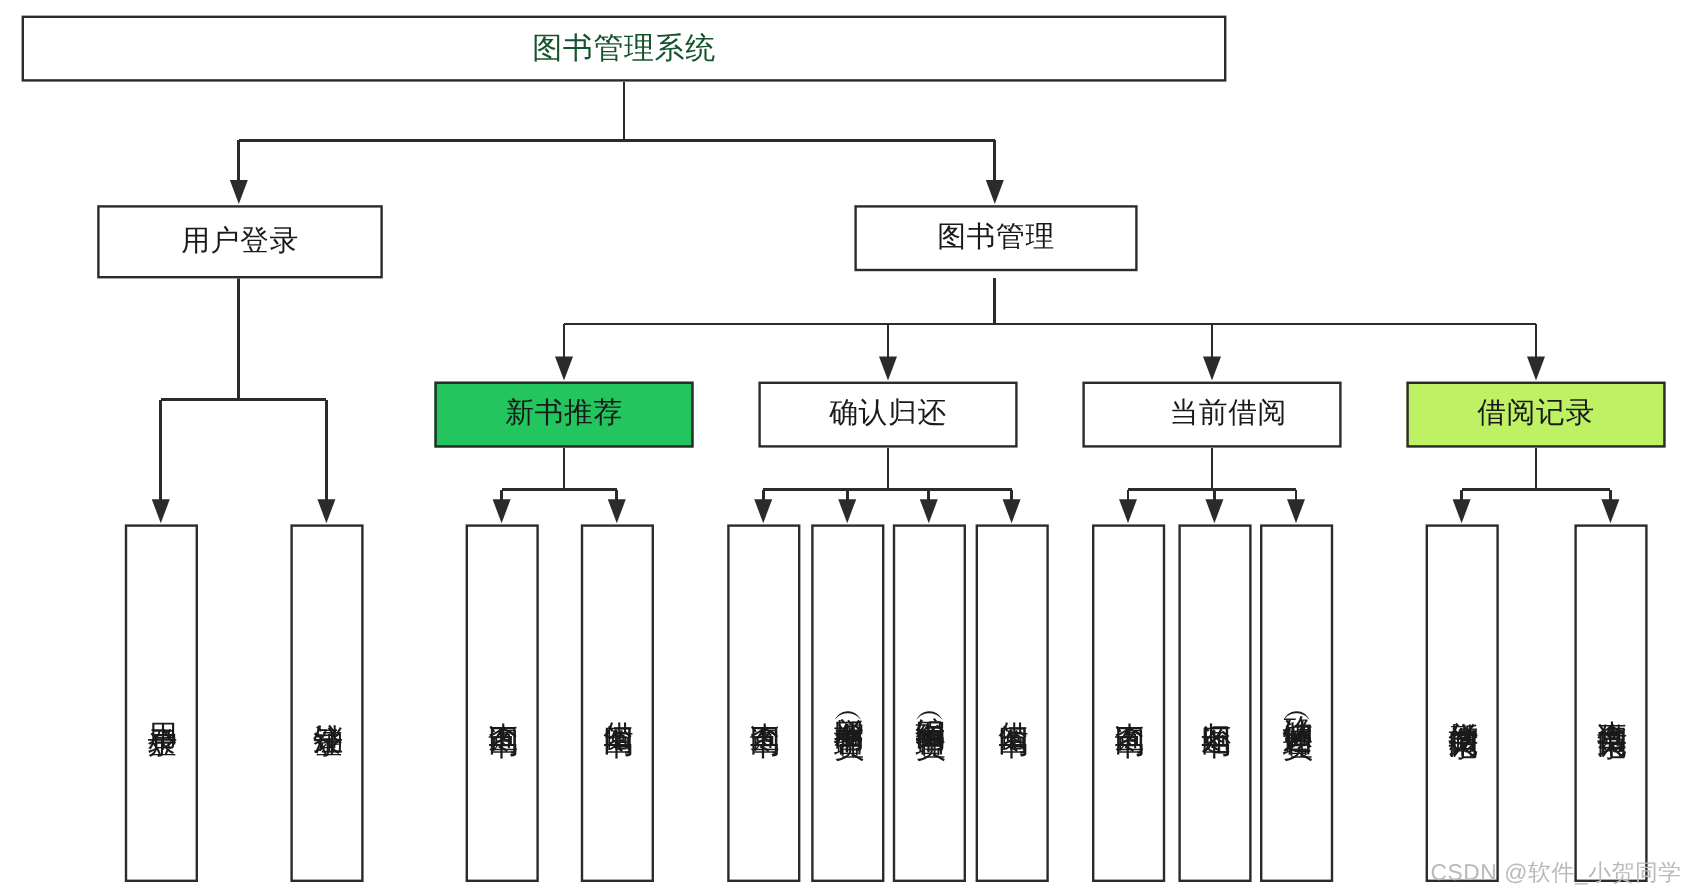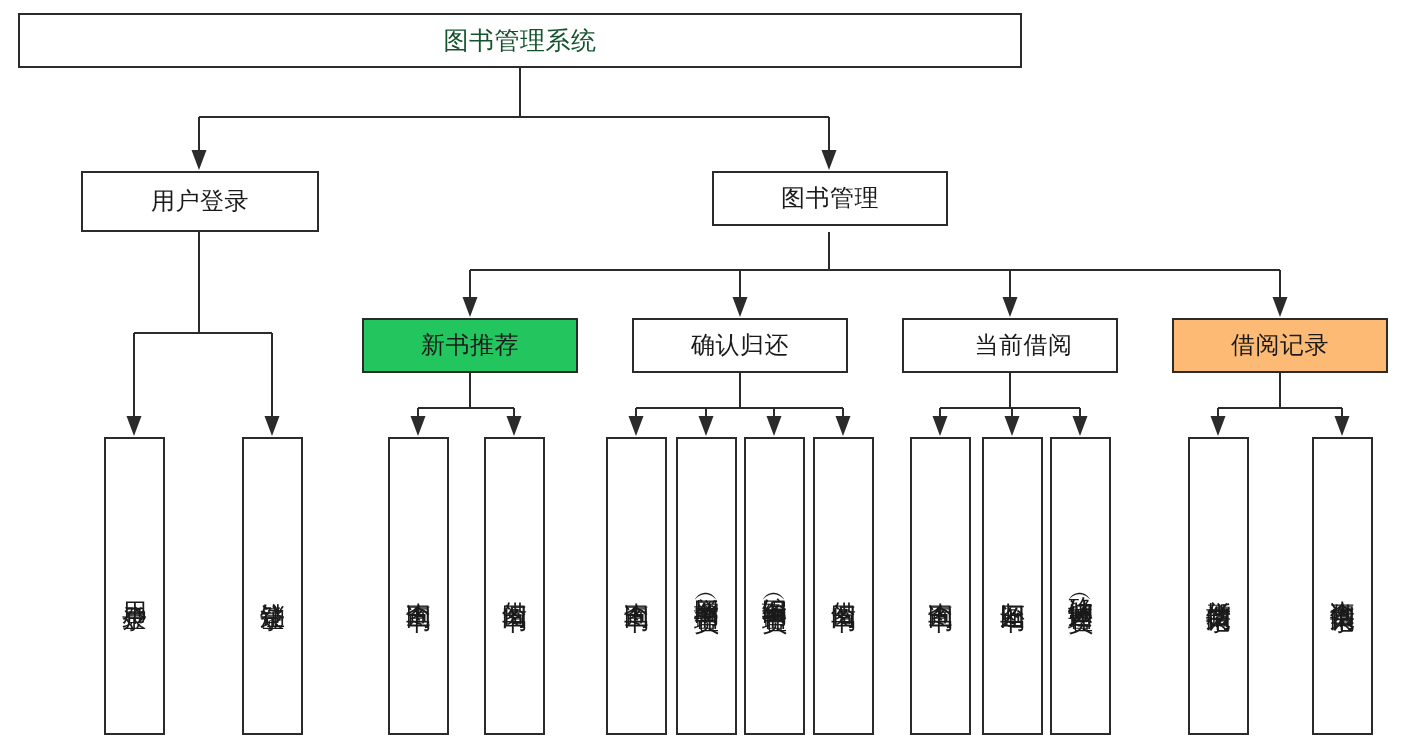--- a/index.html
+++ b/index.html
@@ -144,21 +144,21 @@
       </div>
       <div class="node-box level-2" style="left: 362px; top: 318px; width: 216px; height: 55px; border-color: rgb(43, 43, 43); background: #22c55e;">
         <div class="node-label" style="color: rgb(26, 26, 26);">新书推荐</div>
       </div>
       <div class="node-box level-2" style="left: 632px; top: 318px; width: 216px; height: 55px; border-color: rgb(43, 43, 43); background: rgb(255, 255, 255);">
         <div class="node-label" style="color: rgb(26, 26, 26);">确认归还</div>
       </div>
       <div class="node-box level-2" style="left: 902px; top: 318px; width: 216px; height: 55px; border-color: rgb(43, 43, 43); background: rgb(255, 255, 255);">
         <div class="node-label" style="color: rgb(26, 26, 26); margin-left: 27px;">当前借阅</div>
       </div>
-      <div class="node-box level-2" style="left: 1172px; top: 318px; width: 216px; height: 55px; border-color: rgb(43, 43, 43); background: #fdba74;">
+      <div class="node-box level-2" style="left: 1172px; top: 318px; width: 216px; height: 55px; border-color: rgb(43, 43, 43); background: #bef264;">
         <div class="node-label" style="color: rgb(26, 26, 26);">借阅记录</div>
       </div>
       <div class="node-box level-3" style="left: 104px; top: 437px; width: 61px; height: 298px; border-color: rgb(43, 43, 43); background: rgb(255, 255, 255);">
         <div class="node-label" style="color: rgb(26, 26, 26);">用户登录</div>
       </div>
       <div class="node-box level-3" style="left: 242px; top: 437px; width: 61px; height: 298px; border-color: rgb(43, 43, 43); background: rgb(255, 255, 255);">
         <div class="node-label" style="color: rgb(26, 26, 26);">注销登录</div>
       </div>
       <div class="node-box level-3" style="left: 388px; top: 437px; width: 61px; height: 298px; border-color: rgb(43, 43, 43); background: rgb(255, 255, 255);">
         <div class="node-label" style="color: rgb(26, 26, 26);">查询图书</div>
@@ -188,14 +188,15 @@
         <div class="node-label" style="color: rgb(26, 26, 26);">确认归还（管理员）</div>
       </div>
       <div class="node-box level-3" style="left: 1188px; top: 437px; width: 61px; height: 298px; border-color: rgb(43, 43, 43); background: rgb(255, 255, 255);">
         <div class="node-label" style="color: rgb(26, 26, 26);">新增借阅记录</div>
       </div>
       <div class="node-box level-3" style="left: 1312px; top: 437px; width: 61px; height: 298px; border-color: rgb(43, 43, 43); background: rgb(255, 255, 255);">
         <div class="node-label" style="color: rgb(26, 26, 26);">查询借阅记录</div>
       </div>
     </div>
 
+  <div class="watermark" style="left: 1192px; top: 714px; color: rgb(185, 185, 185);">CSDN @软件_小贺同学</div>
 
 </div>
 
 </body></html>

